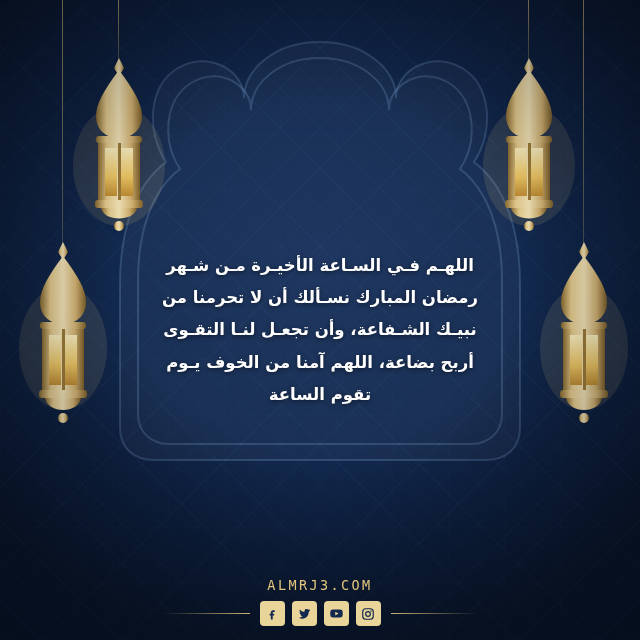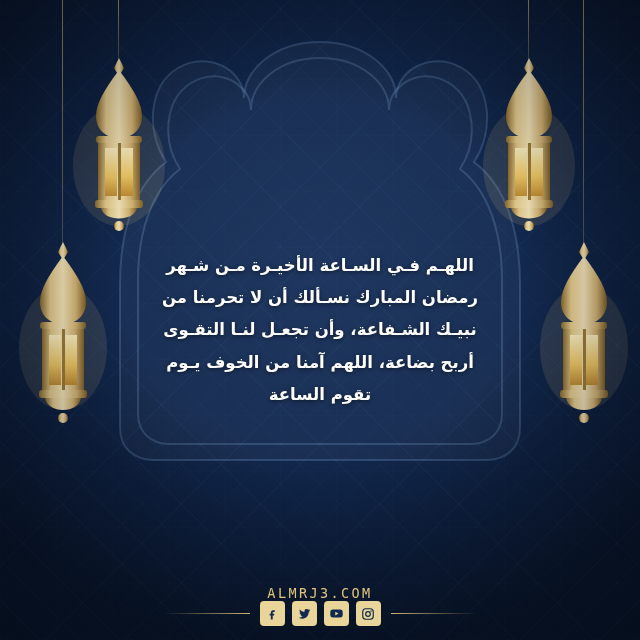--- a/index.html
+++ b/index.html
@@ -91,20 +91,21 @@
     left: 0;
     right: 0;
     bottom: 14px;
     text-align: center;
   }
   #site-name {
     color: #e2c47c;
     font-family: "DejaVu Sans Mono", monospace;
     font-size: 13.5px;
     letter-spacing: 2.4px;
+    margin-bottom: 8px;
   }
   .divider-row {
     display: flex;
     align-items: center;
     justify-content: center;
     gap: 10px;
   }
   .divider-line {
     height: 1px;
     width: 86px;

